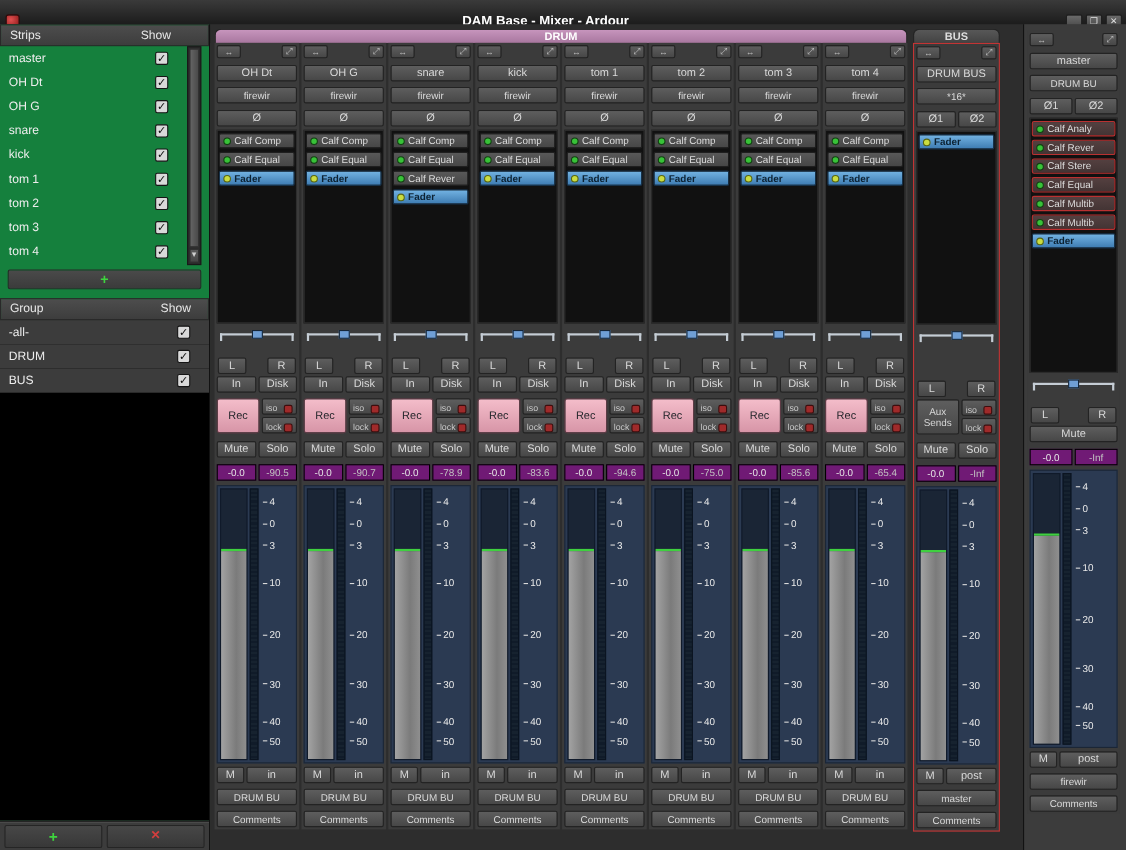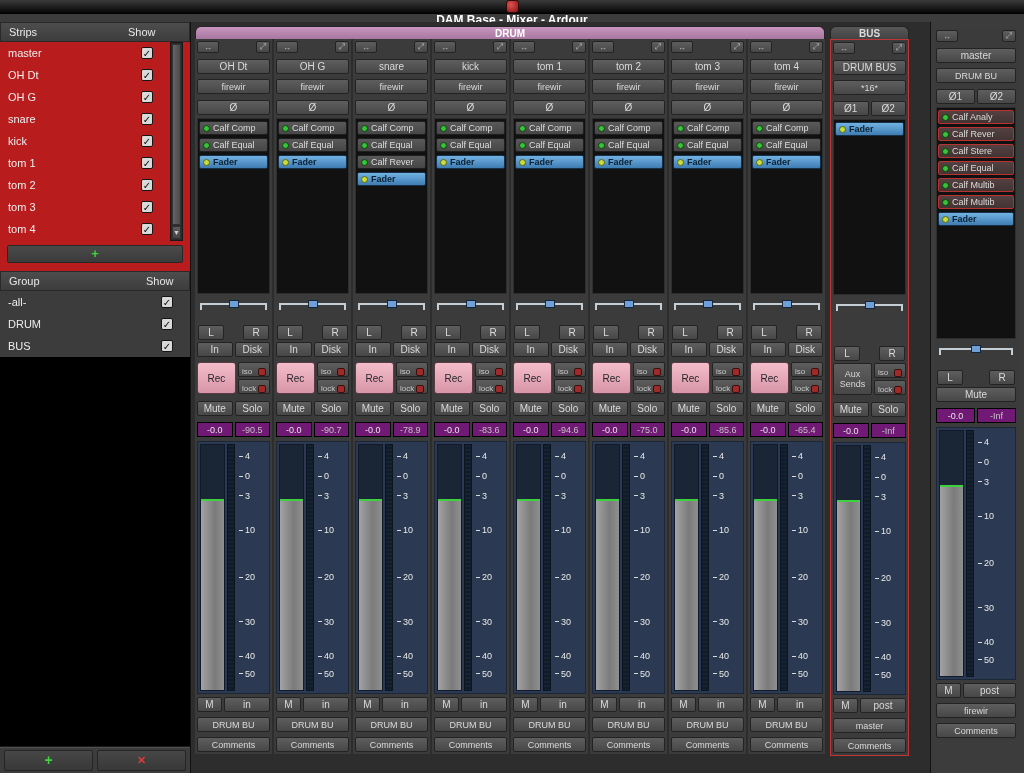--- a/index.html
+++ b/index.html
@@ -2,33 +2,33 @@
 <html><head>
 <meta charset="utf-8">
 <style>
   * { box-sizing: border-box; margin:0; padding:0; }
   html,body { background:#1e1e1e; }
   body {
     position:relative; width:1024px; height:773px; overflow:hidden;
     background:#3c3c3c; font-family:"Liberation Sans", sans-serif;
   }
   
-  .titlebar { position:absolute; left:0; top:0; right:0; height:14px;
+  .titlebar { position:absolute; left:0; top:0; right:0; height:39px;
     background:linear-gradient(#3a3a3a,#060606); border-bottom:1px solid #000;
-    display:flex; align-items:center; color:#fff;flex-direction:column; }
+    display:flex; align-items:center; color:#fff; }
   .tb-icon { width:13px; height:13px; margin:0 5px; border-radius:3px;
     background:radial-gradient(circle at 35% 35%, #e05050, #871414); border:1px solid #310a0a; flex:none; }
   .tb-title { flex:1; text-align:center; font-size:12px; font-weight:bold; }
   .tb-btns { display:flex; gap:3px; margin-right:4px; flex:none; }
   .tb-btn { width:15px; height:13px; background:linear-gradient(#6b6b6b,#474747);
     border:1px solid #1f1f1f; border-radius:2px; color:#e2e2e2; font-size:8px;
     line-height:12px; text-align:center; }
   
   .left-panel { position:absolute; left:0; top:22px; bottom:0; width:191px;
-    background:#b91c1c; border-right:1px solid #121212; display:flex; flex-direction:column; }
+    background:#15803d; border-right:1px solid #121212; display:flex; flex-direction:column; }
   .lp-header { display:flex; align-items:center; height:20px; flex:none;
     background:linear-gradient(#4d4d4d,#3d3d3d); border:1px solid #292929;
     font-size:11px; color:#e8e8e8; }
   .lp-header .h-name { padding-left:8px; flex:1; }
   .strips-h .h-show { width:61px; }
   .groups-h .h-show { width:43px; }
   .strips-list-wrap { position:relative; height:199px; flex:none; }
   .lp-row { display:flex; align-items:center; height:22px; font-size:11px; color:#ededed; }
   .lp-row .nm { padding-left:8px; flex:1; overflow:hidden; white-space:nowrap; }
   .checkbox { width:12px; height:12px; flex:none; background:#d9d9d9;

